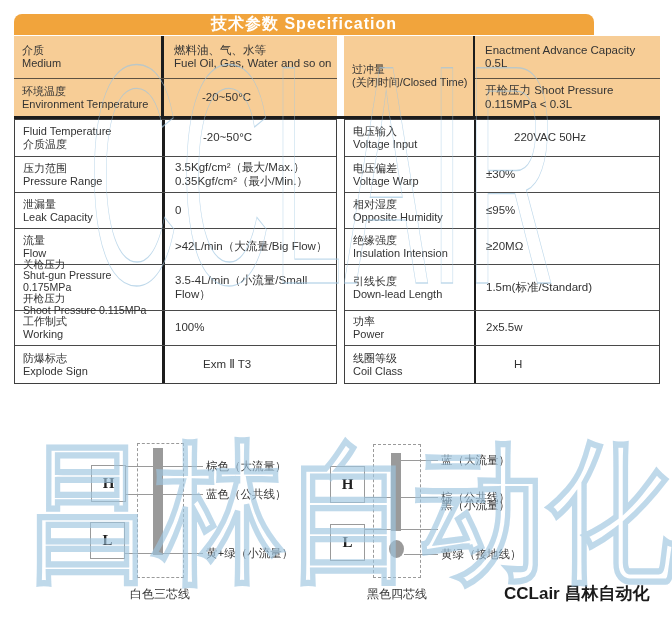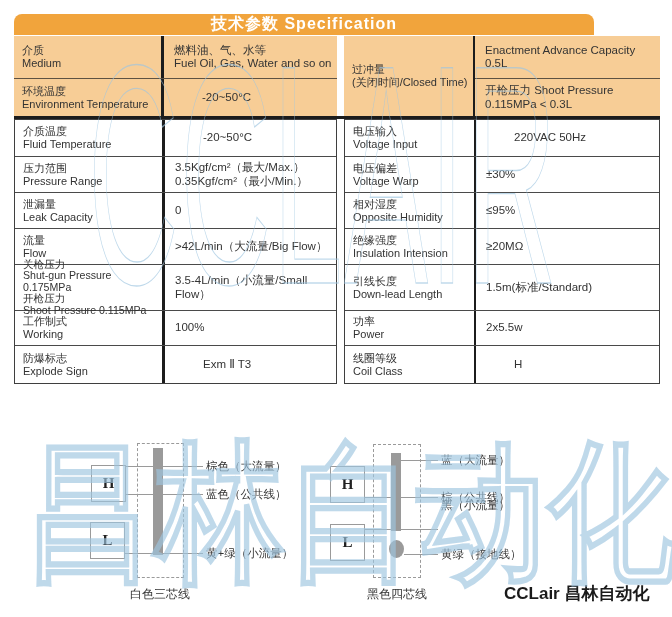--- a/index.html
+++ b/index.html
@@ -91,22 +91,22 @@
         </div>
         <div class="val">
           <span>-20~50°C</span>
         </div>
       </div>
     </div>
     <div class="spacer3"></div>
     <div class="white-block">
       <div class="row h37">
         <div class="lbl">
+          <span>Fluid Temperature</span>
           <span>介质温度</span>
-          <span>Fluid Temperature</span>
         </div>
         <div class="val">
           <span>-20~50°C</span>
         </div>
       </div>
       <div class="row h36">
         <div class="lbl">
           <span>压力范围</span>
           <span>Pressure Range</span>
         </div>

